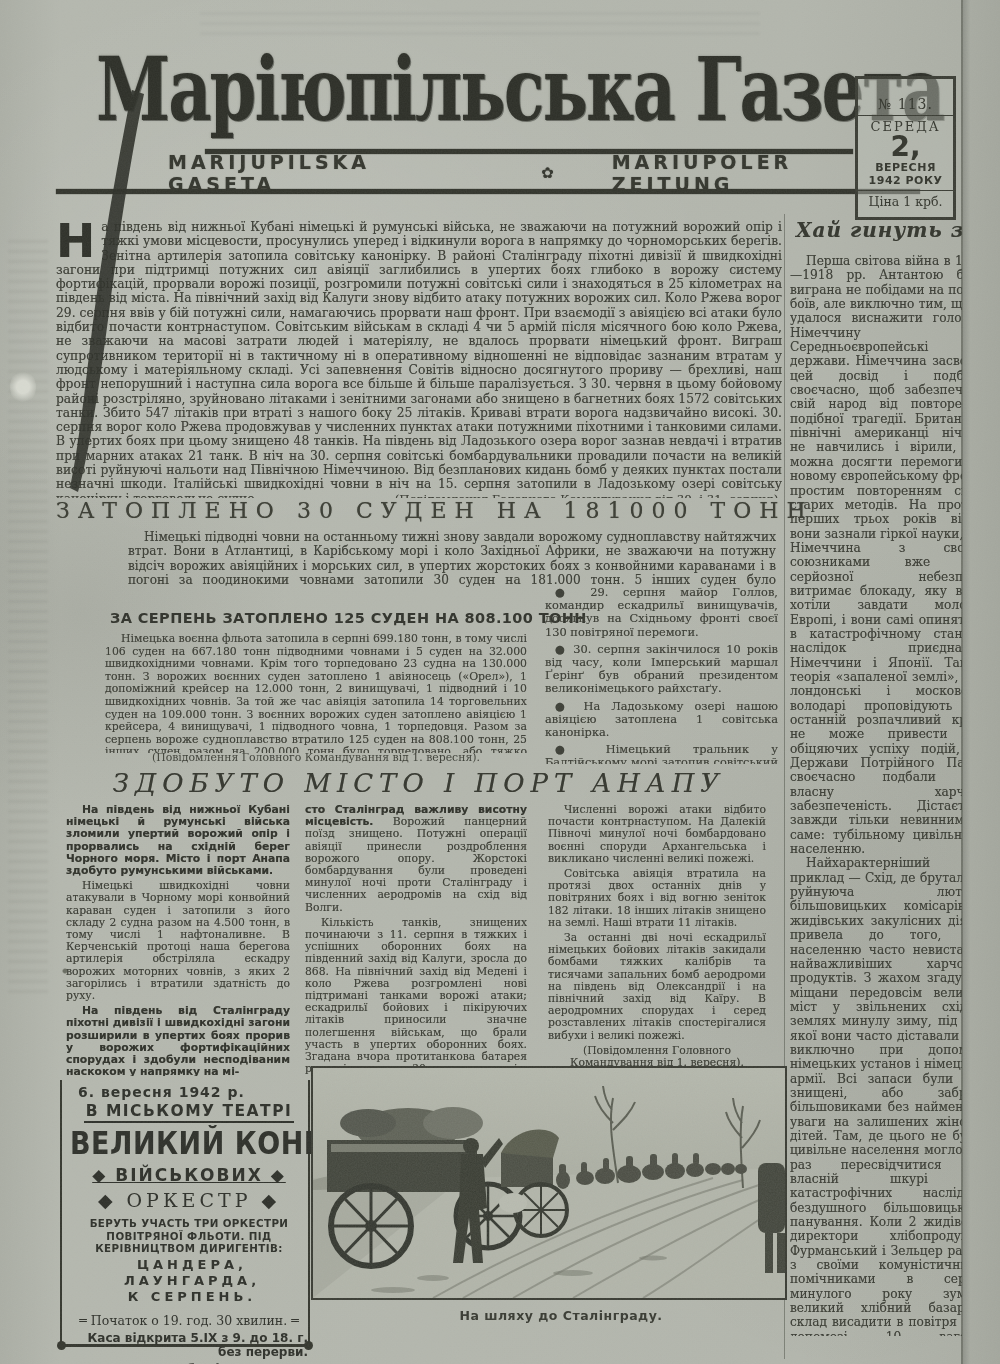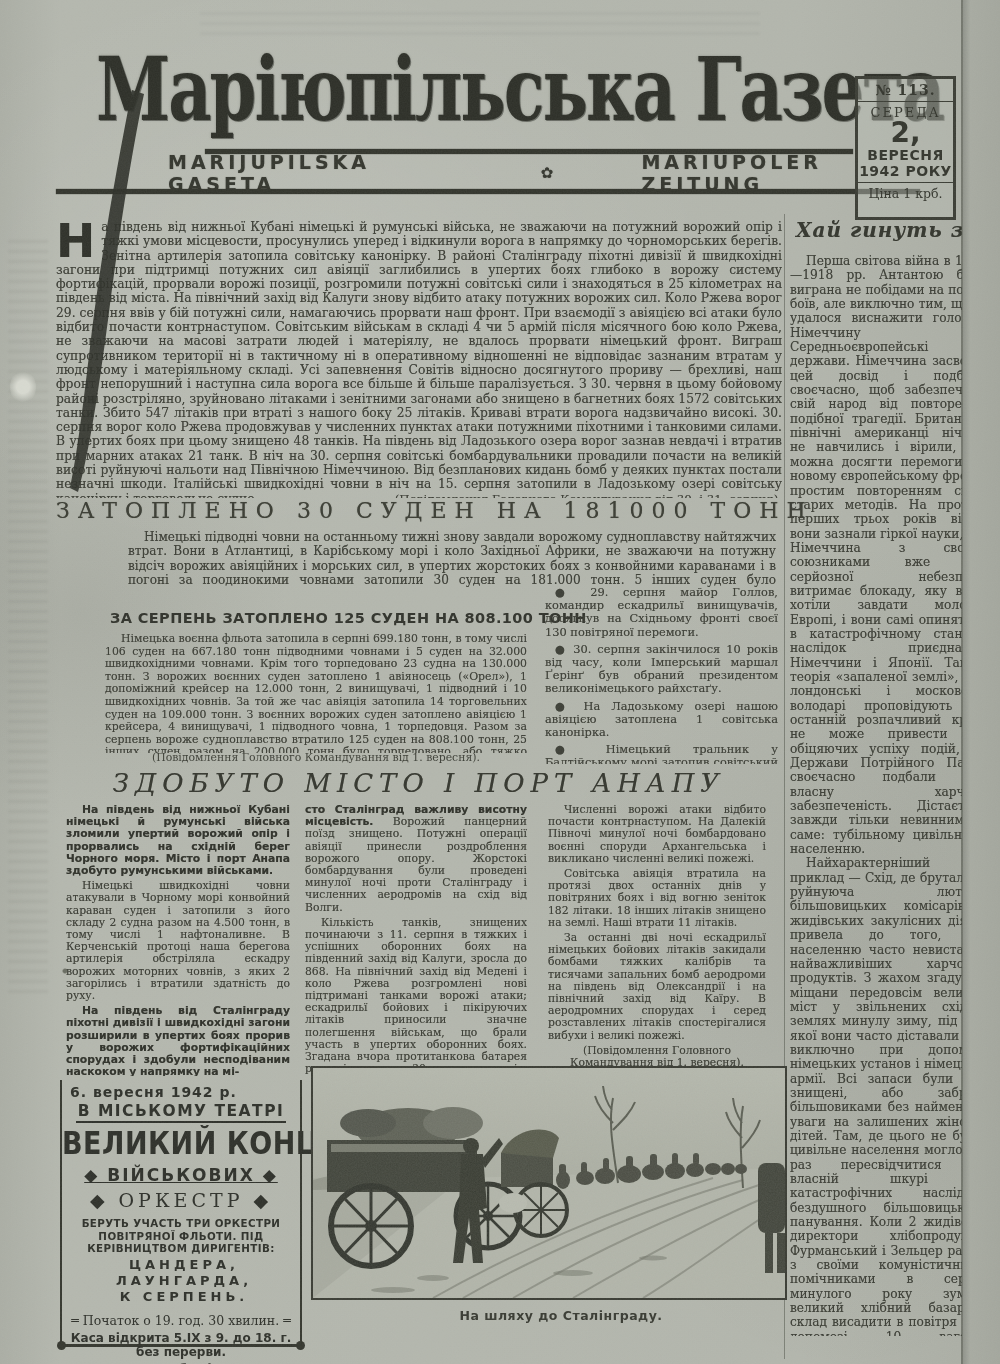--- a/index.html
+++ b/index.html
@@ -30,33 +30,33 @@
     position:absolute; left:96px; top:38px; width:760px; height:118px;
     font-family:"DejaVu Serif", serif; font-weight:bold;
     font-size:67px; letter-spacing:-2px; color:#2c2e27;
     transform:scaleY(1.3); transform-origin:top left;
     white-space:nowrap; text-shadow:1px 1px 0 rgba(44,46,39,.5), 0 0 2px rgba(44,46,39,.35);
   }
   .title-swash{position:absolute; left:58px; top:80px; z-index:2; pointer-events:none;}
   .rule-under-title{position:absolute; left:205px; top:149px; width:648px; height:5px; background:#32342c; box-shadow:0 0 1px rgba(40,42,35,.8);}
   .masthead-sub{position:absolute; left:58px; top:160px; width:862px; height:26px;
     font-family:"DejaVu Sans", sans-serif; font-weight:bold; font-size:19px; letter-spacing:4px;
-    color:#33352d; display:flex; align-items:center; text-shadow:0 0 1px rgba(45,47,40,.5);gap:30px;}
+    color:#33352d; display:flex; align-items:center; text-shadow:0 0 1px rgba(45,47,40,.5);}
   .masthead-sub .l{margin-left:110px;}
   .masthead-sub .orn{margin:0 58px; font-size:15px; letter-spacing:0;}
   .rule-main{position:absolute; left:56px; top:189px; width:864px; height:5px; background:#32342c; box-shadow:0 0 1px rgba(40,42,35,.8);}
 
   .issue-box{position:absolute; left:855px; top:76px; width:95px; height:138px;
     border:3px solid #3a3c34; background:rgba(185,188,179,.45);
     font-family:"DejaVu Serif", serif; color:#33352d; text-align:center; z-index:3;}
-  .issue-box .no{font-size:14px; font-weight:bold; padding-top:3px; letter-spacing:1px;}
+  .issue-box .no{font-size:14px; font-weight:normal; padding-top:17px; letter-spacing:1px;}
   .issue-box hr{border:none;border-top:1.5px solid #3a3c34;margin:3px 0;}
   .issue-box .wd{font-size:13px; letter-spacing:2px; margin-top:2px;}
   .issue-box .day{font-size:28px; font-weight:bold; line-height:26px; font-family:"DejaVu Sans", sans-serif;}
-  .issue-box .dl{font-size:14px; font-weight:bold; font-family:"DejaVu Sans", sans-serif; letter-spacing:.5px; margin-top:1px;}
+  .issue-box .dl{font-size:11px; font-weight:bold; font-family:"DejaVu Sans", sans-serif; letter-spacing:.5px; margin-top:1px;}
   .issue-box .price{font-size:12.5px; margin-top:3px;}
 
   
   .just{text-align:justify; text-justify:inter-word;}
   p{margin:0;}
   .indent{text-indent:16px;}
   .soft{text-shadow:0 0 .6px rgba(55,57,48,.55);}
 
   
   .lead{position:absolute; left:56px; top:220px; width:726px; height:278px;
@@ -95,32 +95,32 @@
   
   .hunger-wrap{position:absolute; left:790px; top:216px; width:172px; height:1120px; overflow:hidden; z-index:4;}
   .hunger-inner{width:196px;}
   .hunger-title{font-style:italic; font-size:20px; letter-spacing:1px; color:#33352d; margin:2px 0 12px 6px; white-space:nowrap; font-weight:bold; text-shadow:0 0 .5px rgba(50,52,44,.4);}
   .hunger-inner p{font-size:12.2px; line-height:14.35px; text-align:justify; text-indent:16px;}
   .col-rule{position:absolute; left:784px; top:214px; width:1px; height:1145px; background:rgba(70,73,64,.5);}
 
   
   .ad{position:absolute; left:60px; top:1080px; width:238px; height:264px;
     border-left:2px solid #34362e; border-right:2px solid #34362e; border-bottom:3px solid #34362e;
-    font-family:"DejaVu Sans", sans-serif; color:#2e302a; text-align:center; z-index:3;}
+    font-family:"DejaVu Sans", sans-serif; color:#2e302a; text-align:center; z-index:3;padding-left:8px;}
   .ad::before,.ad::after{content:""; position:absolute; bottom:-6px; width:9px; height:9px; border-radius:50%; background:#34362e;}
   .ad::before{left:-5px;} .ad::after{right:-5px;}
   .ad .date{font-weight:bold; font-size:14px; text-align:left; padding:4px 0 0 8px; letter-spacing:1px;}
   .ad .venue{font-weight:bold; font-size:15.5px; letter-spacing:1.5px; margin-top:2px; display:inline-block; border-bottom:2.5px solid #2e302a; padding:0 2px 1px;}
   .ad .t1{font-weight:bold; font-size:27px; letter-spacing:.5px; margin-top:5px; transform:scaleY(1.15); white-space:nowrap;}
   .ad .t2{font-size:17px; letter-spacing:2px; margin-top:6px; font-weight:bold;text-decoration:underline;}
   .ad .t3{font-family:"DejaVu Serif", serif; font-size:19px; letter-spacing:4px; margin-top:4px;}
   .ad .part{font-size:10.3px; font-weight:bold; letter-spacing:.4px; line-height:12.5px; margin:6px 6px 2px;}
   .ad .conductors p{font-weight:bold; font-size:13px; letter-spacing:4px; line-height:16px;margin-left:6px;}
   .ad .start{font-family:"DejaVu Serif", serif; font-size:12.5px; margin-top:8px;}
-  .ad .kasa{font-weight:bold; font-size:12px; margin-top:3px;}
+  .ad .kasa{font-weight:bold; font-size:12px; margin-top:3px;text-align:right;}
   .ad .keep{font-weight:bold; font-size:13px; margin-top:2px; letter-spacing:.5px;}
 
   
   .photo{position:absolute; left:311px; top:1066px; width:476px; height:234px; border:2px solid #3a3c34; box-sizing:border-box; background:#9ea198; z-index:3;}
   .photo-caption{position:absolute; left:323px; top:1308px; width:476px; text-align:center;
     font-family:"DejaVu Sans", sans-serif; font-weight:bold; font-size:12.5px; color:#383a32; letter-spacing:.5px;}
 </style>
 </head>
 <body>
 

